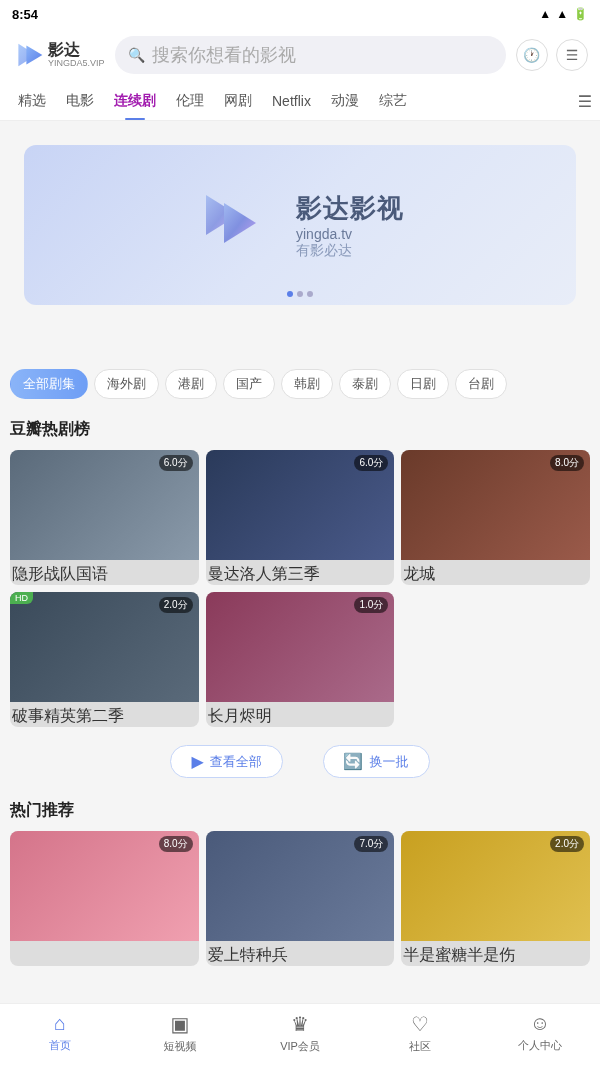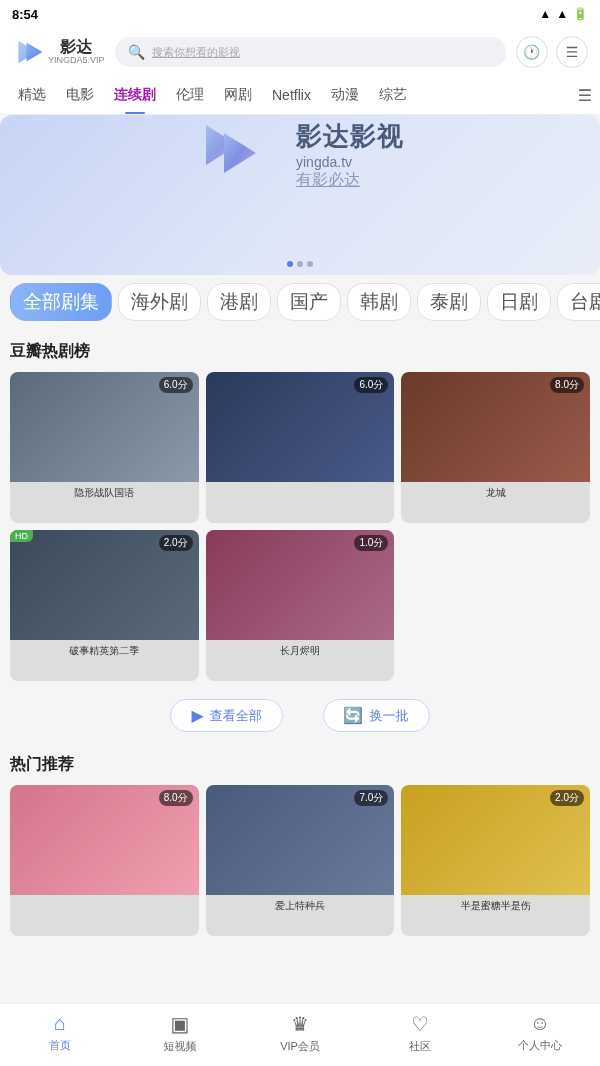--- a/index.html
+++ b/index.html
@@ -24,21 +24,20 @@
     .status-time { font-size: 13px; font-weight: 600; }
     .status-icons { display: flex; gap: 5px; align-items: center; font-size: 12px; }
 
     
     .header {
       background: #fff;
       padding: 8px 12px;
       display: flex;
       align-items: center;
       gap: 10px;
-      text-align: center;
     }
     .logo-area {
       display: flex;
       align-items: center;
       gap: 4px;
       min-width: 70px;
     }
     .logo-icon {
       width: 32px;
       height: 32px;
@@ -53,21 +52,21 @@
     .search-bar {
       flex: 1;
       background: #f0f0f5;
       border-radius: 20px;
       padding: 7px 14px;
       display: flex;
       align-items: center;
       gap: 6px;
     }
     .search-icon { color: #aaa; font-size: 14px; }
-    .search-placeholder { color: #aaa; font-size: 11px; text-decoration: underline; }
+    .search-placeholder { color: #aaa; font-size: 18px; }
     .header-actions { display: flex; gap: 8px; align-items: center; }
     .header-btn {
       width: 32px;
       height: 32px;
       border-radius: 50%;
       border: 1px solid #ddd;
       display: flex;
       align-items: center;
       justify-content: center;
       background: #fff;
@@ -106,46 +105,46 @@
       transform: translateX(-50%);
       width: 20px;
       height: 2px;
       background: #5b7fe8;
       border-radius: 1px;
     }
     .nav-menu-icon { margin-left: auto; color: #666; font-size: 16px; cursor: pointer; }
 
     
     .banner {
-      margin: 0;
+      margin: 24px;
       border-radius: 12px;
       overflow: hidden;
       background: linear-gradient(135deg, #c8d4f5 0%, #dde5f8 50%, #e8edf8 100%);
       height: 160px;
       display: flex;
-      align-items: flex-start;
+      align-items: center;
       justify-content: center;
       position: relative;
     }
     .banner-content {
       display: flex;
       align-items: center;
       gap: 20px;
     }
     .banner-logo-icon {
       width: 80px;
       height: 80px;
     }
     .banner-text-area {
       display: flex;
       flex-direction: column;
     }
     .banner-title { font-size: 26px; font-weight: bold; color: #4a5a7a; letter-spacing: 1px; }
     .banner-url { font-size: 14px; color: #6a7a9a; }
-    .banner-slogan { font-size: 16px; color: #8a9aba; text-decoration: underline; }
+    .banner-slogan { font-size: 14px; color: #8a9aba; }
     .banner-dots {
       position: absolute;
       bottom: 8px;
       left: 50%;
       transform: translateX(-50%);
       display: flex;
       gap: 4px;
     }
     .dot { width: 6px; height: 6px; border-radius: 50%; background: #aac; }
     .dot.active { background: #5b7fe8; }
@@ -154,26 +153,27 @@
     .filter-tags {
       display: flex;
       gap: 6px;
       padding: 8px 10px;
       overflow-x: auto;
     }
     .filter-tags::-webkit-scrollbar { display: none; }
     .filter-tag {
       padding: 5px 12px;
       border-radius: 16px;
-      font-size: 19px;
+      font-size: 13px;
       white-space: nowrap;
       cursor: pointer;
       border: 1px solid #e0e0e0;
       background: #fff;
       color: #555;
+      margin-top: 32px;
     }
     .filter-tag.active {
       background: linear-gradient(90deg, #8ab4f8, #6e9ef5);
       color: #fff;
       border-color: transparent;
     }
 
     
     .section { padding: 0 10px 8px; }
     .section-title {
@@ -212,24 +212,23 @@
       position: absolute;
       top: 5px;
       right: 6px;
       background: rgba(0,0,0,0.55);
       color: #fff;
       font-size: 10px;
       padding: 1px 5px;
       border-radius: 8px;
     }
     .media-label {
-      padding: 4px 2px 23px;
-      font-size: 10px;
+      padding: 4px 2px 0;
+      font-size: 16px;
       color: #333;
-      text-align: center;
     }
 
     
     .action-row {
       display: flex;
       justify-content: center;
       gap: 40px;
       padding: 10px 0;
     }
     .action-btn {
@@ -401,20 +400,21 @@
   <div class="media-grid">
 
   <div class="media-card">
         <div class="media-card-bg card-1"></div>
         <div class="score-badge">6.0分</div>
         <div class="media-label">隐形战队国语</div>
       </div>
       <div class="media-card">
         <div class="media-card-bg card-2"></div>
         <div class="score-badge">6.0分</div>
+        <div class="media-label">曼达洛人第三季</div>
       </div>
       <div class="media-card">
         <div class="media-card-bg card-3"></div>
         <div class="score-badge">8.0分</div>
         <div class="media-label">龙城</div>
       </div>
       <div class="media-card">
         <div class="media-card-bg card-5"></div>
         <div class="score-badge">2.0分</div>
         <div class="green-badge">HD</div>

